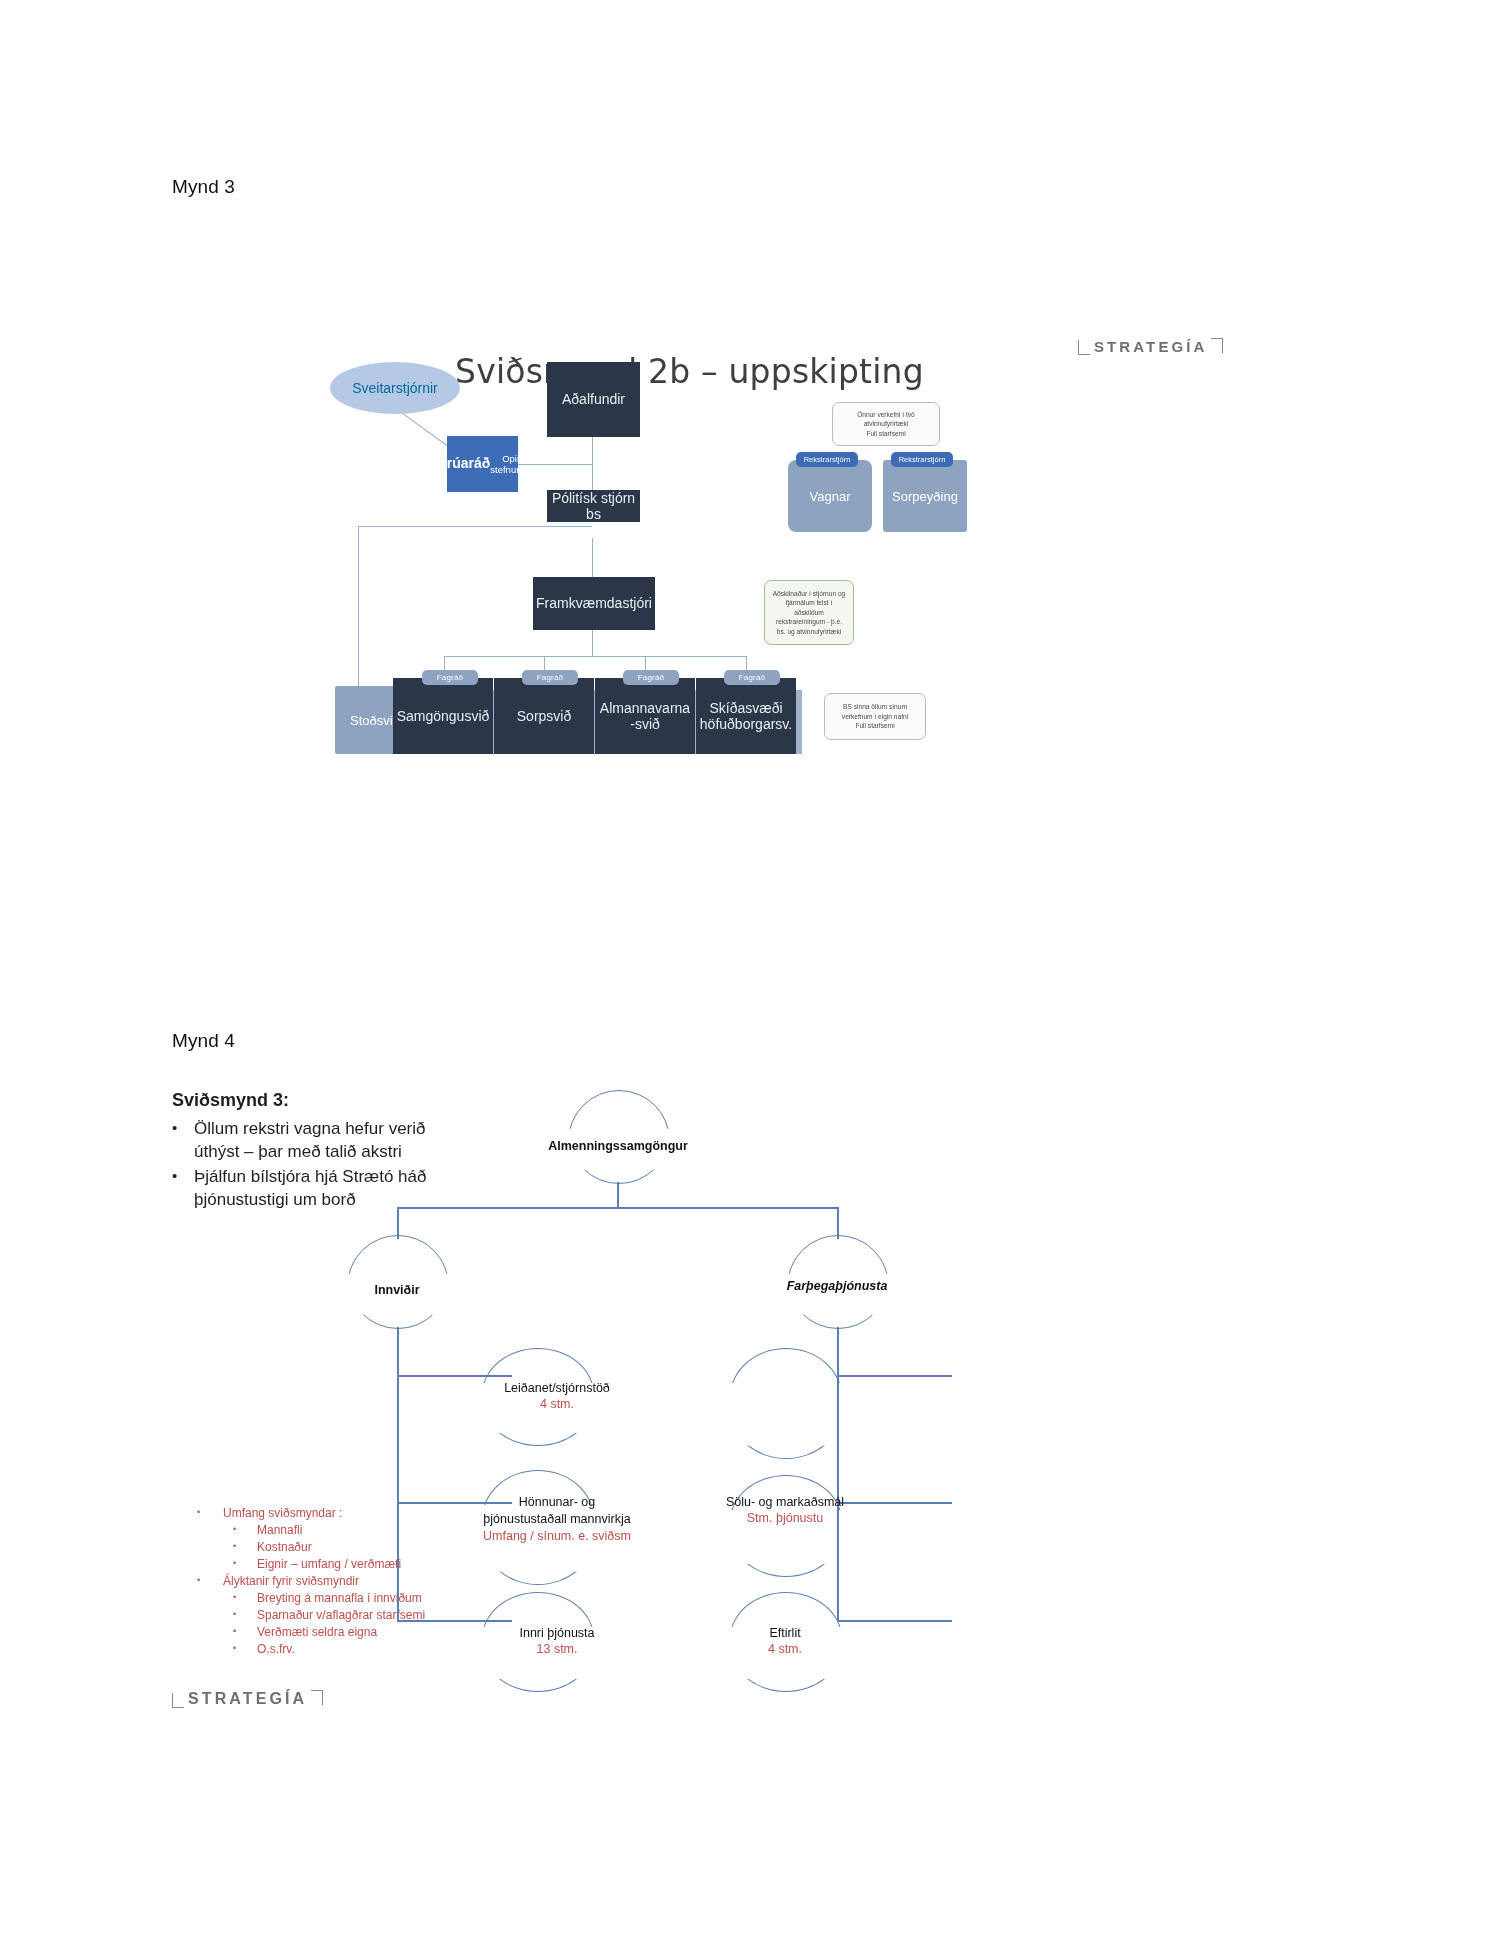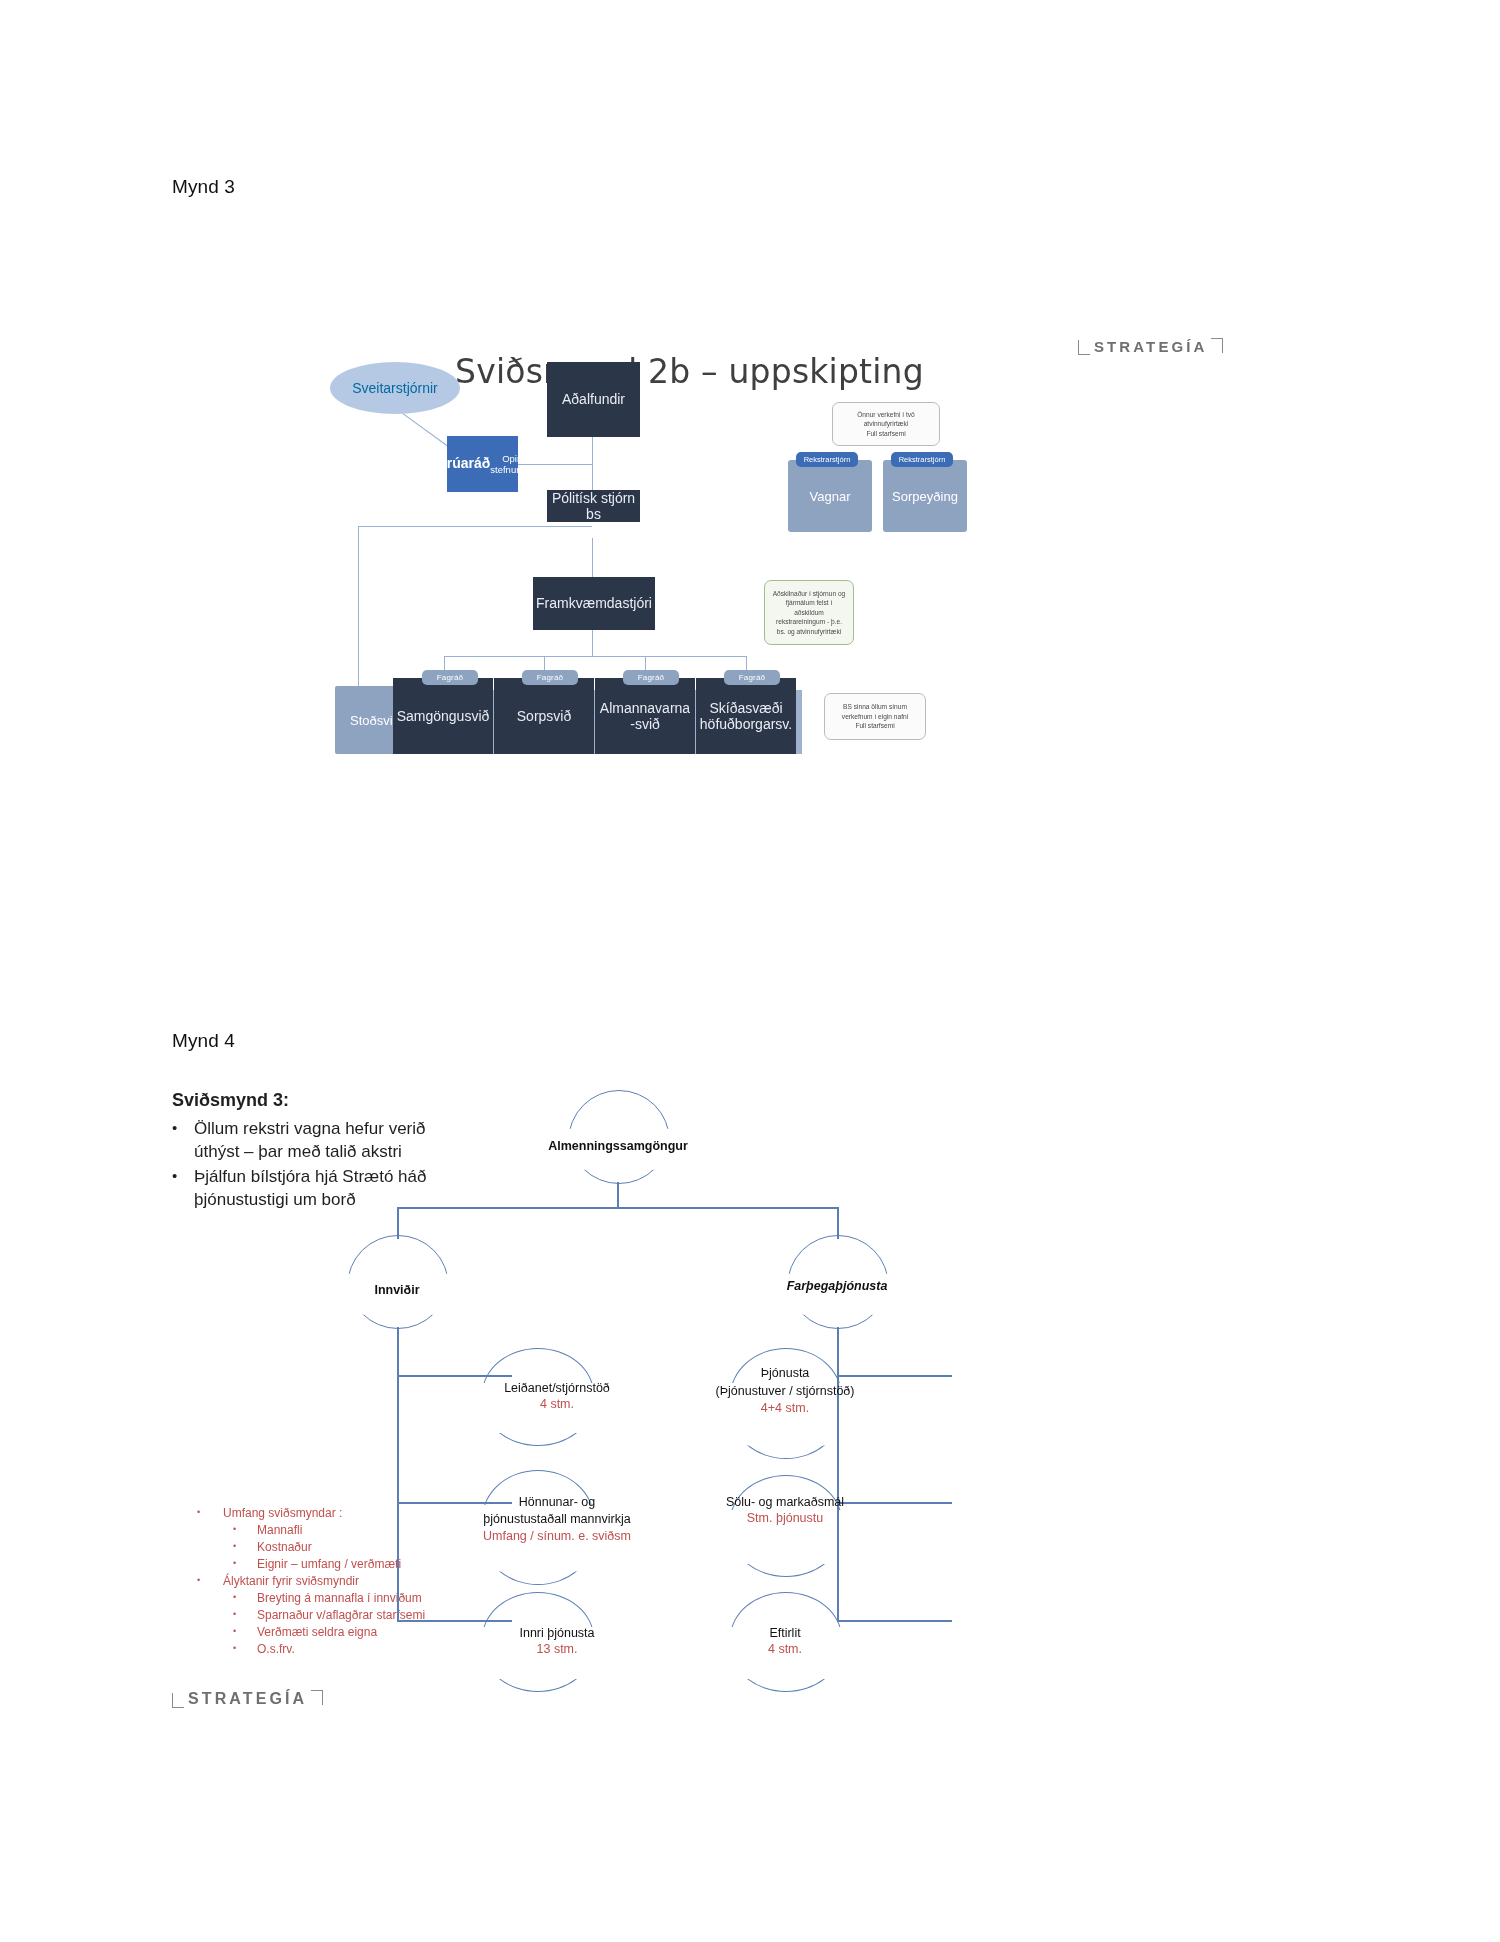--- a/index.html
+++ b/index.html
@@ -202,21 +202,21 @@
     </div>
     <div class="tab-grey" style="left:324px;top:318px;width:56px;height:15px;">
       <span>Fagráð</span>
     </div>
 
     <div class="callout" style="left:432px;top:50px;width:108px;height:44px;">
       <span style="white-space:pre-line;">Önnur verkefni í tvö atvinnufyrirtæki
 Full starfsemi</span>
     </div>
 
-    <div class="panel-blue" style="left:388px;top:108px;width:84px;height:72px;border-radius:3px;">
+    <div class="panel-blue" style="left:388px;top:108px;width:84px;height:72px;border-radius:8px;">
       <span>Vagnar</span>
     </div>
     <div class="tab-blue" style="left:396px;top:100px;width:62px;height:15px;">
       <span>Rekstrarstjórn</span>
     </div>
 
     <div class="panel-blue" style="left:483px;top:108px;width:84px;height:72px;border-radius:3px;">
       <span>Sorpeyðing</span>
     </div>
     <div class="tab-blue" style="left:491px;top:100px;width:62px;height:15px;">
@@ -341,25 +341,20 @@
       <div class="arc" style="left:10px;top:398px;width:110px;height:95px;clip-path:inset(86% 0 0 0);"></div>
 
       <div class="arc" style="left:10px;top:502px;width:110px;height:90px;clip-path:inset(0 0 62% 0);"></div>
       <div class="node-label plain" style="left:-30px;top:535px;width:230px;">
         <span>Innri þjónusta</span><br>
         <span class="node-sub">13 stm.</span>
       </div>
       <div class="arc" style="left:10px;top:510px;width:110px;height:90px;clip-path:inset(86% 0 0 0);"></div>
 
       <div class="arc" style="left:258px;top:258px;width:110px;height:95px;clip-path:inset(0 0 64% 0);"></div>
-      <div class="node-label plain" style="left:193px;top:275px;width:240px;white-space:normal;line-height:1.4;">
-        <span style="white-space:pre-line;">Þjónusta
-(Þjónustuver / stjórnstöð)</span><br>
-        <span class="node-sub">4+4 stm.</span>
-      </div>
       <div class="arc" style="left:258px;top:272px;width:110px;height:95px;clip-path:inset(86% 0 0 0);"></div>
 
       <div class="arc" style="left:258px;top:385px;width:110px;height:90px;clip-path:inset(0 0 62% 0);"></div>
       <div class="node-label plain" style="left:198px;top:404px;width:230px;">
         <span>Sölu- og markaðsmál</span><br>
         <span class="node-sub">Stm. þjónustu</span>
       </div>
       <div class="arc" style="left:258px;top:395px;width:110px;height:90px;clip-path:inset(86% 0 0 0);"></div>
 
       <div class="arc" style="left:258px;top:502px;width:110px;height:90px;clip-path:inset(0 0 62% 0);"></div>

